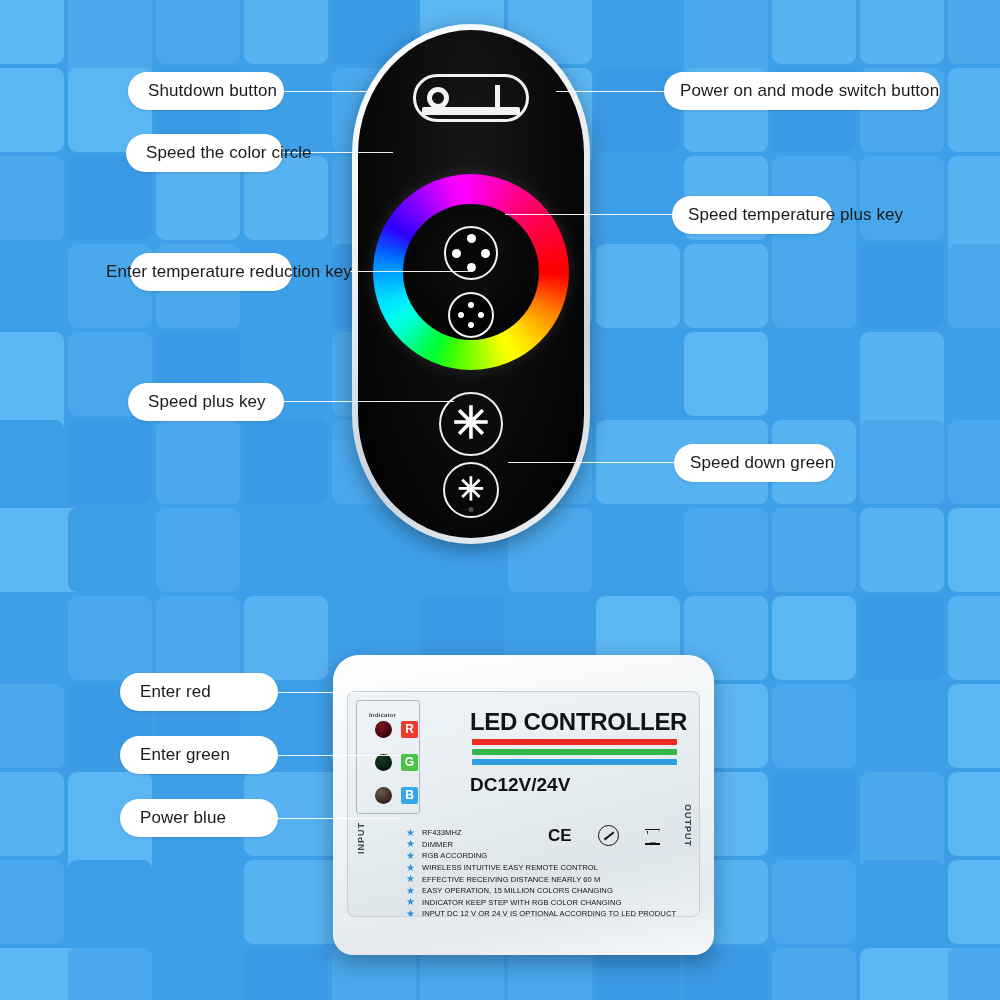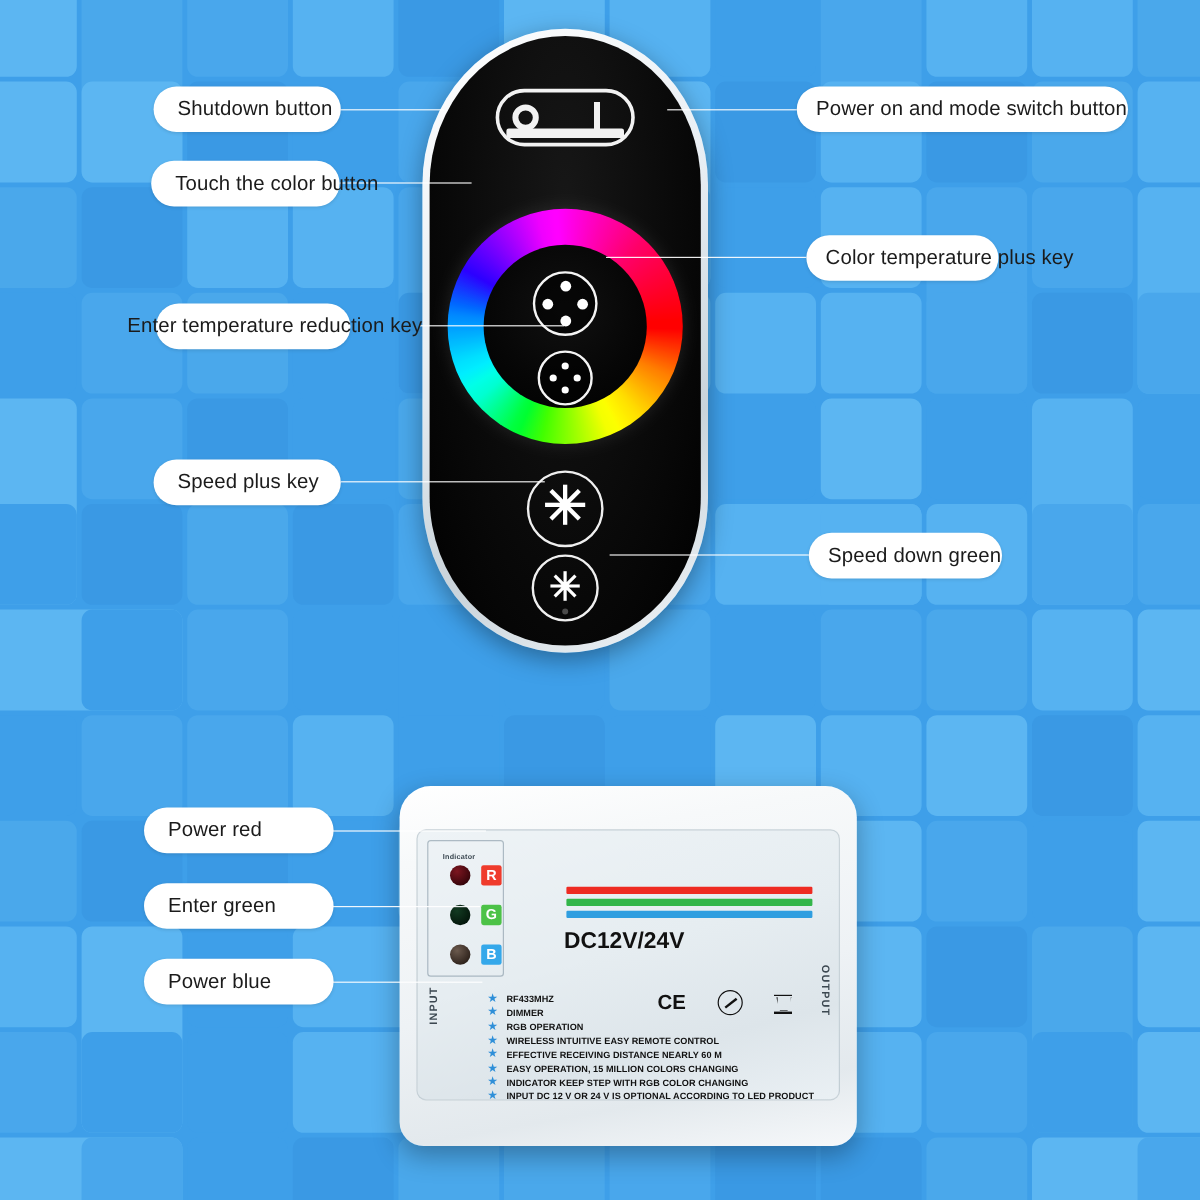--- a/index.html
+++ b/index.html
@@ -146,21 +146,21 @@
   #ctrl-volt{position:absolute;left:122px;top:82px;font-size:19px;font-weight:bold;color:#111;}
 
   #input-lbl{position:absolute;left:8px;top:130px;font-size:9px;font-weight:bold;color:#3c4851;
     writing-mode:vertical-rl;transform:rotate(180deg);letter-spacing:1px;}
   #output-lbl{position:absolute;right:6px;top:112px;font-size:9px;font-weight:bold;color:#3c4851;
     writing-mode:vertical-rl;letter-spacing:1px;}
 
   #spec-list{position:absolute;left:58px;top:135px;right:34px;}
   .spec-row{display:flex;align-items:center;height:11.6px;}
   .spec-star{color:#2f8fd8;font-size:10px;width:16px;flex:0 0 16px;text-align:left;line-height:1;}
-  .spec-txt{font-size:7.6px;font-weight:bold;color:#111;letter-spacing:.05px;white-space:nowrap;
+  .spec-txt{font-size:7.6px;font-weight:normal;color:#111;letter-spacing:.05px;white-space:nowrap;
     font-family:"Liberation Sans",sans-serif;}
 
   #certs{position:absolute;left:200px;top:133px;display:flex;gap:26px;align-items:center;color:#111;}
   .cert{font-size:17px;font-weight:bold;line-height:1;}
   .cert-circ{width:19px;height:19px;border:1.6px solid #111;border-radius:50%;
     position:relative;display:inline-block;}
   .cert-circ:after{content:"";position:absolute;left:4px;top:9px;width:12px;height:1.6px;
     background:#111;transform:rotate(-38deg);}
   .cert-bin{width:15px;height:18px;position:relative;display:inline-block;}
   .cert-bin:before{content:"";position:absolute;left:0;top:2px;width:15px;height:1.8px;background:#111;}
@@ -327,45 +327,45 @@
 <div class="leader" style="left:508px;top:462px;width:166px;"></div>
 <div class="leader" style="left:277px;top:692px;width:128px;"></div>
 <div class="leader" style="left:277px;top:755px;width:123px;"></div>
 <div class="leader" style="left:277px;top:818px;width:125px;"></div>
 
 <div class="label-box l" style="left:128px;top:72px;width:156px;text-align:right;">
   <span class="txt">Shutdown button</span>
 </div>
 
 <div class="label-box l" style="left:126px;top:134px;width:157px;">
-  <span class="txt">Touch the color button</span>
+  <span class="txt">Speed the color circle</span>
 </div>
 
 <div class="label-box overflow-l" style="left:130px;top:253px;width:162px;">
   <span class="txt">Enter temperature reduction key</span>
 </div>
 
 <div class="label-box l" style="left:128px;top:383px;width:156px;">
   <span class="txt">Speed plus key</span>
 </div>
 
 <div class="label-box r" style="left:664px;top:72px;width:276px;">
   <span class="txt">Power on and mode switch button</span>
 </div>
 
 <div class="label-box overflow-r" style="left:672px;top:196px;width:160px;">
-  <span class="txt">Color temperature plus key</span>
+  <span class="txt">Speed temperature plus key</span>
 </div>
 
 <div class="label-box r" style="left:674px;top:444px;width:161px;">
   <span class="txt">Speed down green</span>
 </div>
 
 <div class="label-box l" style="left:120px;top:673px;width:158px;">
-  <span class="txt">Power red</span>
+  <span class="txt">Enter red</span>
 </div>
 
 <div class="label-box l" style="left:120px;top:736px;width:158px;">
   <span class="txt">Enter green</span>
 </div>
 
 <div class="label-box l" style="left:120px;top:799px;width:158px;">
   <span class="txt">Power blue</span>
 </div>
 
@@ -415,20 +415,21 @@
     <div id="indicator-box">
       <span id="indicator-label">Indicator</span>
     </div>
     <span class="led" id="led-r"></span>
     <span class="led" id="led-g"></span>
     <span class="led" id="led-b"></span>
     <span class="chip" id="chip-r">R</span>
     <span class="chip" id="chip-g">G</span>
     <span class="chip" id="chip-b">B</span>
 
+    <div id="ctrl-title">LED CONTROLLER</div>
     <span class="rgbbar" id="bar-r"></span>
     <span class="rgbbar" id="bar-g"></span>
     <span class="rgbbar" id="bar-b"></span>
     <div id="ctrl-volt">DC12V/24V</div>
 
     <div id="input-lbl">INPUT</div>
     <div id="output-lbl">OUTPUT</div>
 
     <div id="certs">
       <span class="cert">CE</span>
@@ -442,21 +443,21 @@
         <div class="spec-row">
           <span class="spec-star">★</span>
           <span class="spec-txt">RF433MHZ</span>
         </div>
         <div class="spec-row">
           <span class="spec-star">★</span>
           <span class="spec-txt">DIMMER</span>
         </div>
         <div class="spec-row">
           <span class="spec-star">★</span>
-          <span class="spec-txt">RGB OPERATION</span>
+          <span class="spec-txt">RGB ACCORDING</span>
         </div>
         <div class="spec-row">
           <span class="spec-star">★</span>
           <span class="spec-txt">WIRELESS INTUITIVE EASY REMOTE CONTROL</span>
         </div>
         <div class="spec-row">
           <span class="spec-star">★</span>
           <span class="spec-txt">EFFECTIVE RECEIVING DISTANCE NEARLY 60 M</span>
         </div>
         <div class="spec-row">

